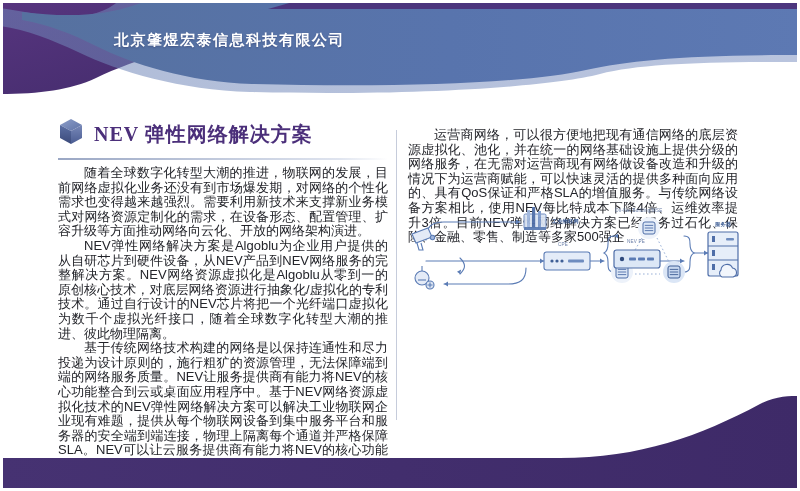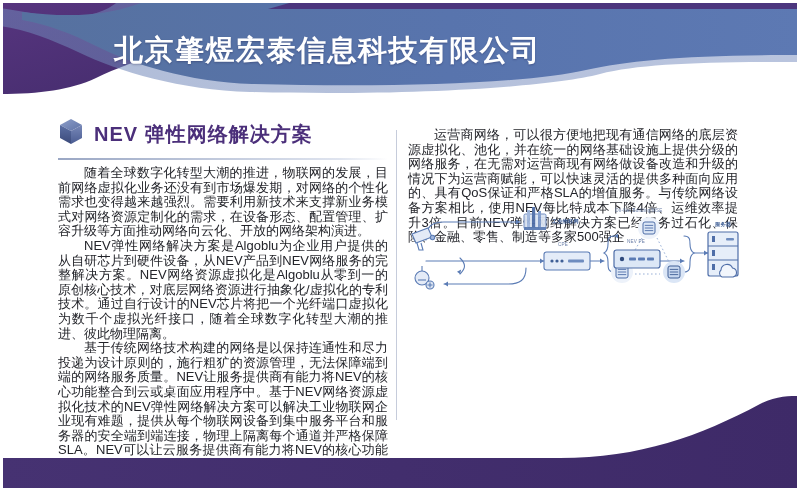--- a/index.html
+++ b/index.html
@@ -18,28 +18,28 @@
     position:absolute;left:0;top:0;width:800px;height:491px;
     box-sizing:border-box;
     border:3px solid #ffffff;
     pointer-events:none;z-index:40;
   }
   
   .header-wrap{position:absolute;left:0;top:0;width:800px;height:100px;overflow:hidden;}
   .hdr-svg{position:absolute;left:0;top:0;}
   .company-name{
     position:absolute;left:114px;top:31px;
-    font-size:29px;font-weight:bold;color:#ffffff;
+    font-size:15px;font-weight:bold;color:#ffffff;
     letter-spacing:1.5px;
     z-index:5;
     white-space:nowrap;
     text-shadow:0 1px 2px rgba(20,15,60,.30);
   }
   
-  .title-block{position:absolute;left:58px;top:118px;width:330px;height:44px;}
+  .title-block{position:absolute;left:58px;top:118px;width:330px;height:44px;font-family:Liberation Serif, serif;}
   .cube{position:absolute;left:0px;top:0px;width:26px;height:30px;}
   .main-title{
     position:absolute;left:36px;top:3px;
     font-size:20px;font-weight:bold;color:#4b2f7a;
     letter-spacing:1px;white-space:nowrap;
   }
   .title-rule{
     position:absolute;left:58px;top:158px;width:330px;height:2px;
     background:linear-gradient(to right,#9aa7c4,#dfe4ef 85%,#ffffff);
   }

